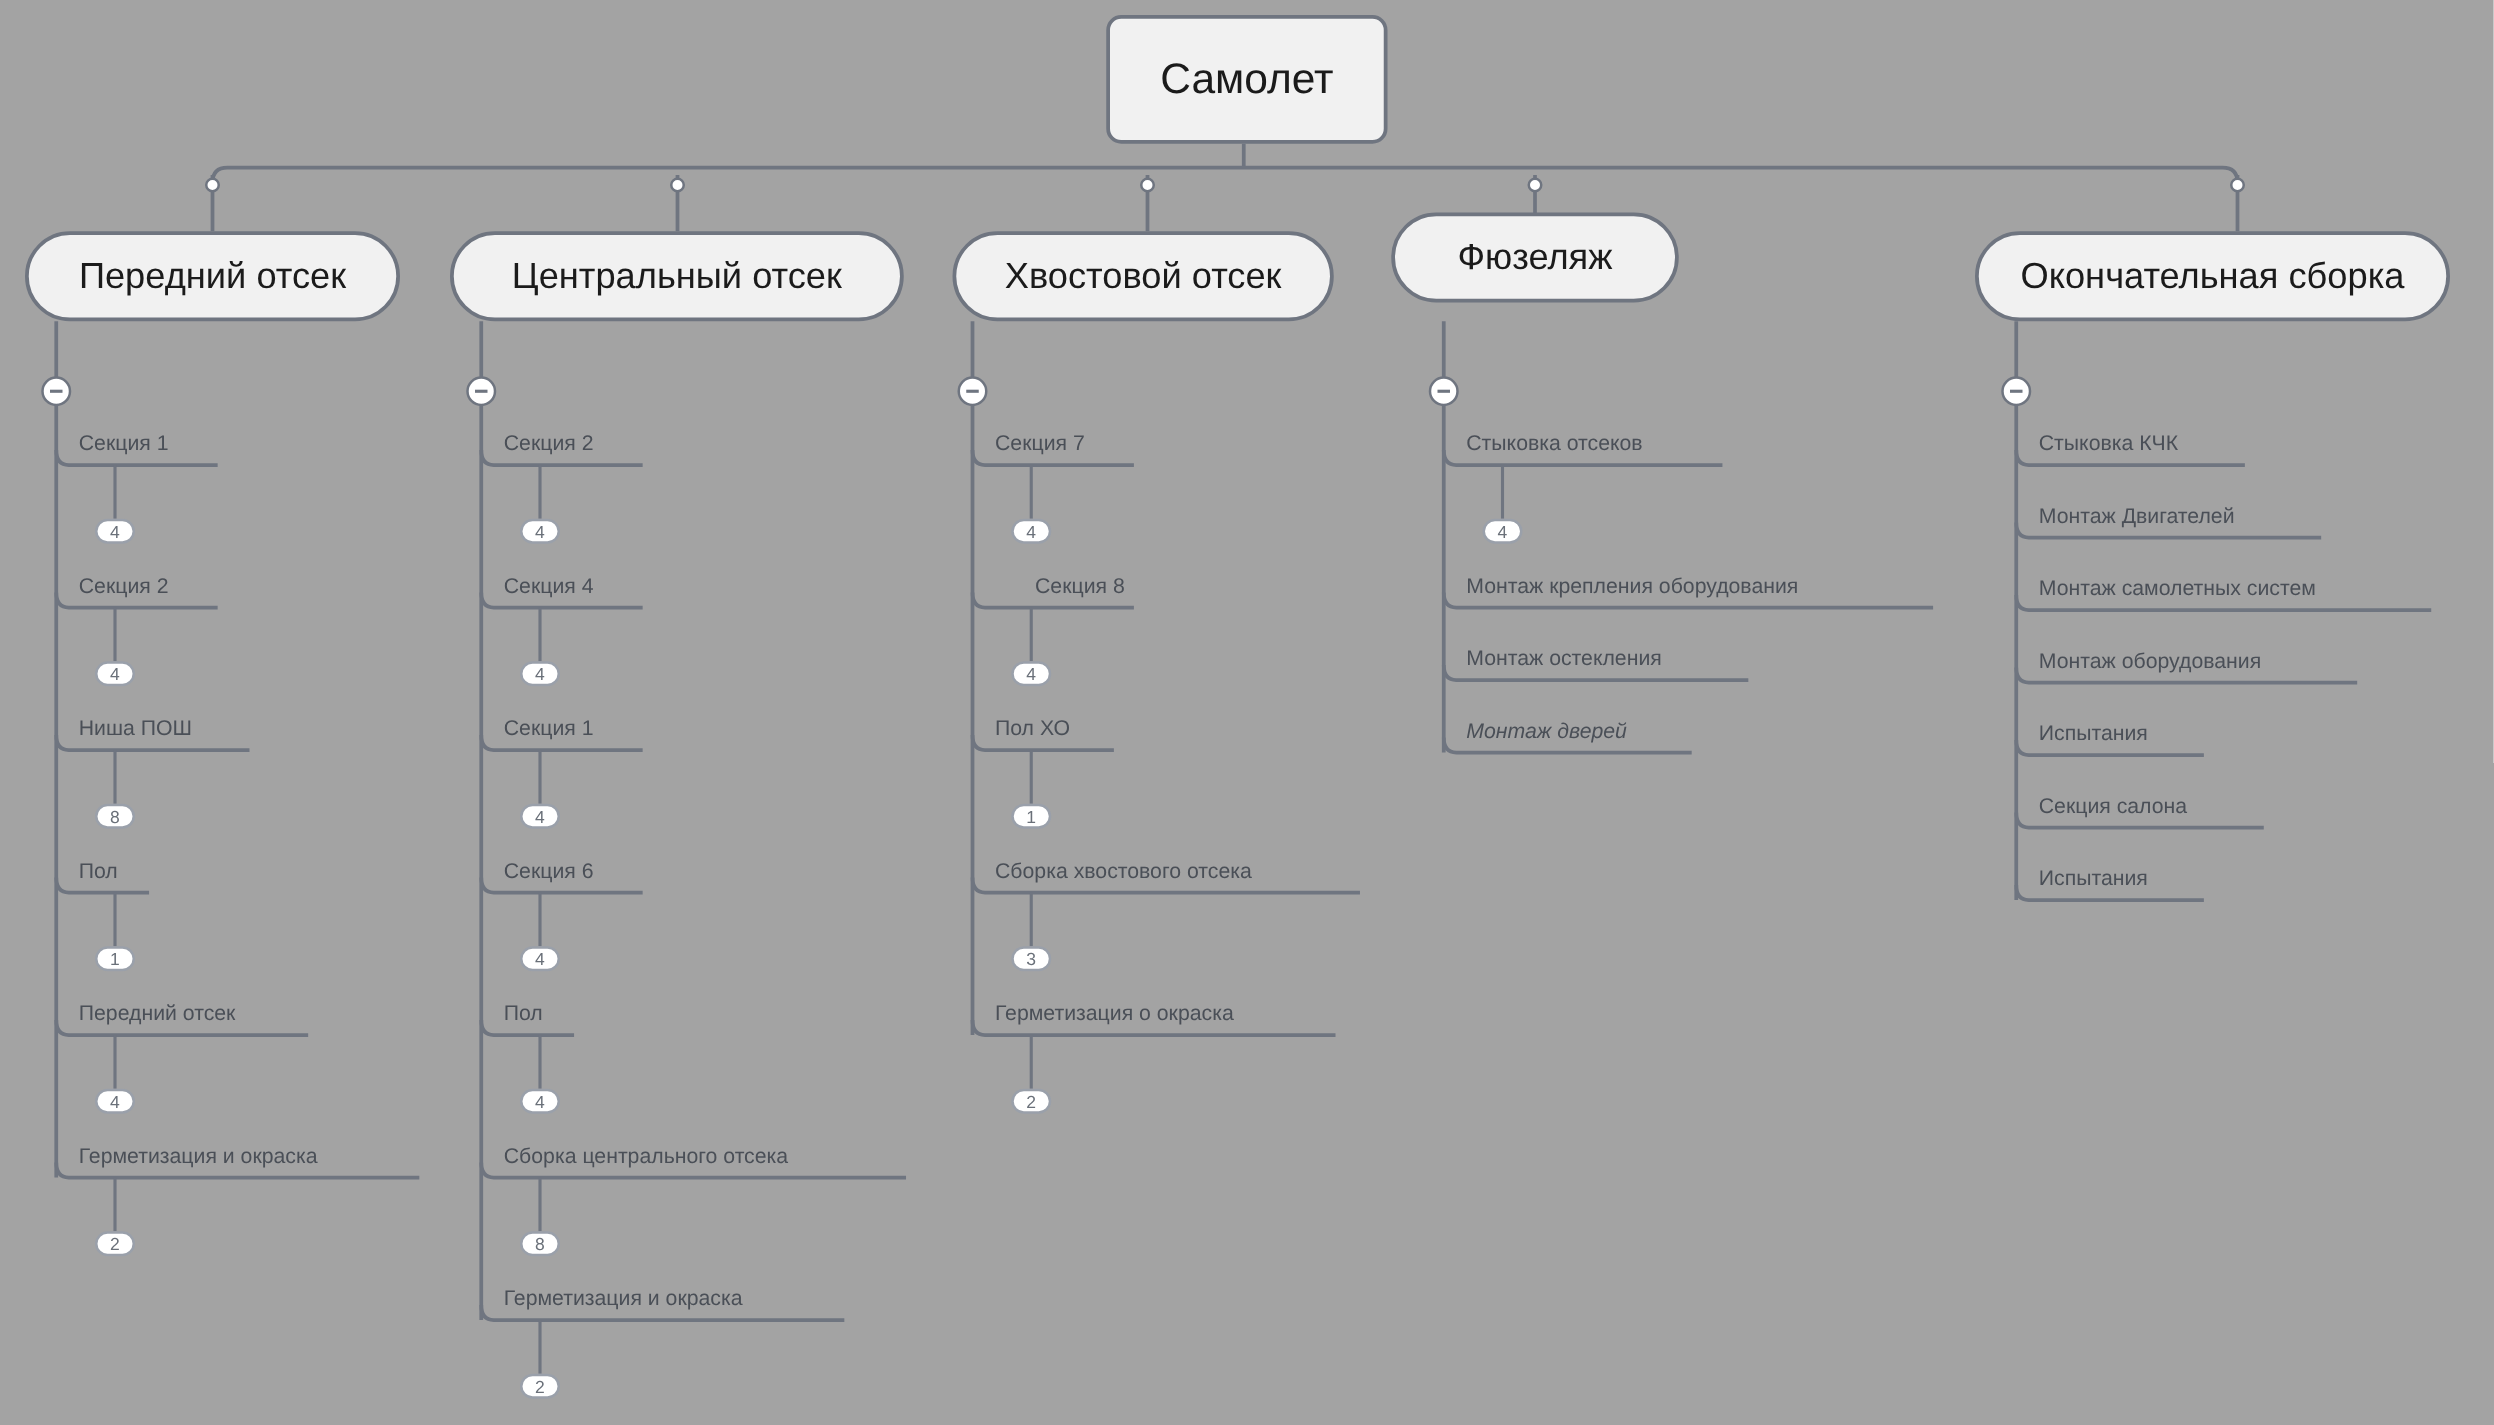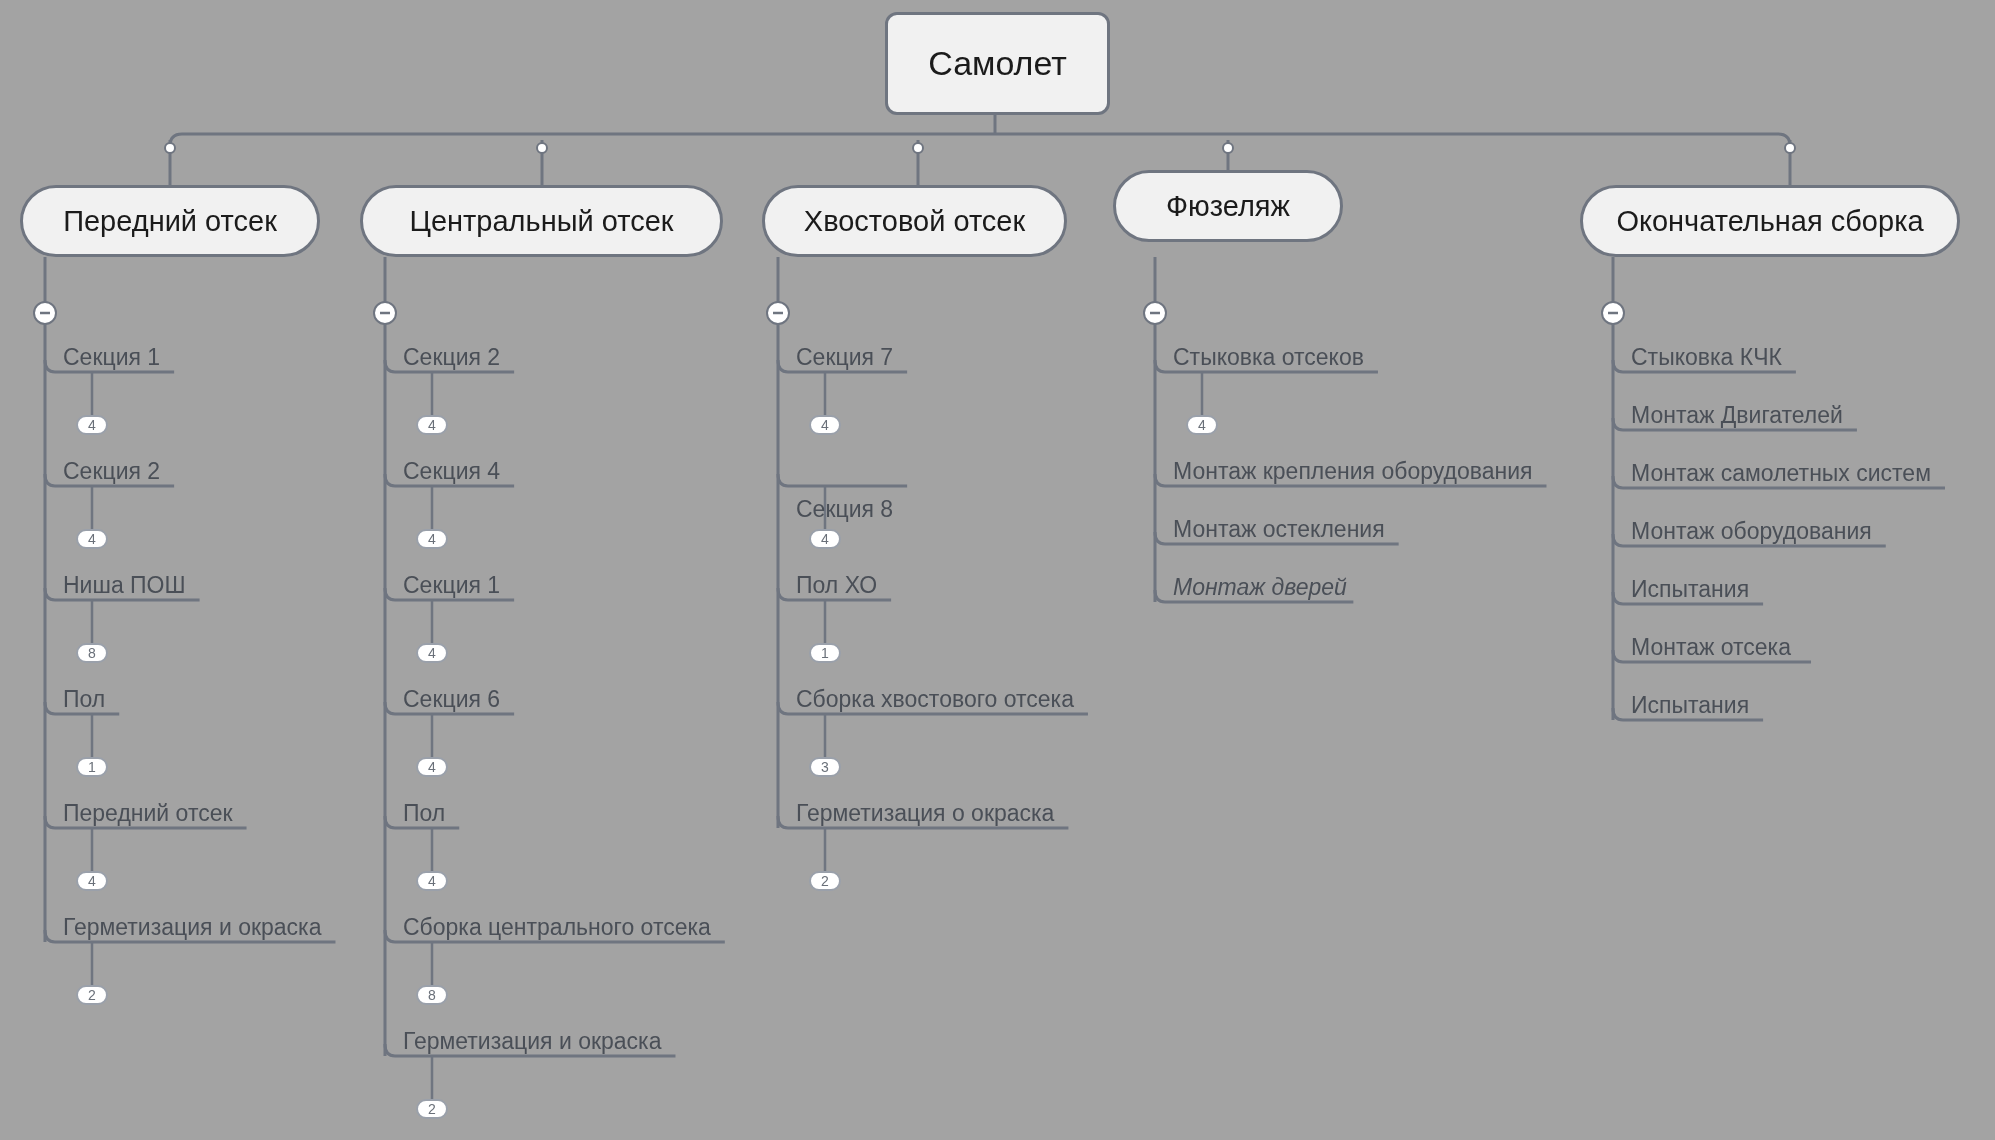--- a/index.html
+++ b/index.html
@@ -39,21 +39,21 @@
   .root-node {
     border-radius: 12px;
     font-size: 34px;
   }
   .branch-node {
     border-radius: 40px;
     font-size: 29px;
   }
   .leaf-label {
     position: absolute;
-    font-size: 23px;
+    font-size: 17px;
     color: #4a4f57;
     white-space: nowrap;
     line-height: 1;
     text-align: center;
   }
   .badge {
     position: absolute;
     box-sizing: border-box;
     border: 2px solid #9aa0aa;
     border-radius: 12px;
@@ -189,21 +189,21 @@
       <div class="leaf-label" style="left: 403px; top: 916px;">Сборка центрального отсека</div>
       <div class="badge" style="left: 416px; top: 985px; width: 32px; height: 20px;">8</div>
       <div class="leaf-label" style="left: 403px; top: 1030px;">Герметизация и окраска</div>
       <div class="badge" style="left: 416px; top: 1099px; width: 32px; height: 20px;">2</div>
       <div class="node-box branch-node" style="left: 762px; top: 185px; width: 305px; height: 72px;">
         <span>Хвостовой отсек</span>
       </div>
       <div style="position: absolute; left: 765px; top: 300px; width: 26px; height: 26px; border-radius: 50%;"></div>
       <div class="leaf-label" style="left: 796px; top: 346px;">Секция 7</div>
       <div class="badge" style="left: 809px; top: 415px; width: 32px; height: 20px;">4</div>
-      <div class="leaf-label" style="left: 796px; top: 460px; margin-top: 38px;">Секция 8</div>
+      <div class="leaf-label" style="left: 828px; top: 460px;">Секция 8</div>
       <div class="badge" style="left: 809px; top: 529px; width: 32px; height: 20px;">4</div>
       <div class="leaf-label" style="left: 796px; top: 574px;">Пол ХО</div>
       <div class="badge" style="left: 809px; top: 643px; width: 32px; height: 20px;">1</div>
       <div class="leaf-label" style="left: 796px; top: 688px;">Сборка хвостового отсека</div>
       <div class="badge" style="left: 809px; top: 757px; width: 32px; height: 20px;">3</div>
       <div class="leaf-label" style="left: 796px; top: 802px;">Герметизация о окраска</div>
       <div class="badge" style="left: 809px; top: 871px; width: 32px; height: 20px;">2</div>
       <div class="node-box branch-node" style="left: 1113px; top: 170px; width: 230px; height: 72px;">
         <span>Фюзеляж</span>
       </div>
@@ -215,16 +215,16 @@
       <div class="leaf-label" style="left: 1173px; top: 576px; font-style: italic;">Монтаж дверей</div>
       <div class="node-box branch-node" style="left: 1580px; top: 185px; width: 380px; height: 72px;">
         <span>Окончательная сборка</span>
       </div>
       <div style="position: absolute; left: 1600px; top: 300px; width: 26px; height: 26px; border-radius: 50%;"></div>
       <div class="leaf-label" style="left: 1631px; top: 346px;">Стыковка КЧК</div>
       <div class="leaf-label" style="left: 1631px; top: 404px;">Монтаж Двигателей</div>
       <div class="leaf-label" style="left: 1631px; top: 462px;">Монтаж самолетных систем</div>
       <div class="leaf-label" style="left: 1631px; top: 520px;">Монтаж оборудования</div>
       <div class="leaf-label" style="left: 1631px; top: 578px;">Испытания</div>
-      <div class="leaf-label" style="left: 1631px; top: 636px;">Монтаж отсека</div>
+      <div class="leaf-label" style="left: 1631px; top: 636px;">Секция салона</div>
       <div class="leaf-label" style="left: 1631px; top: 694px;">Испытания</div>
     </div>
 </div>
 
 </body></html>

